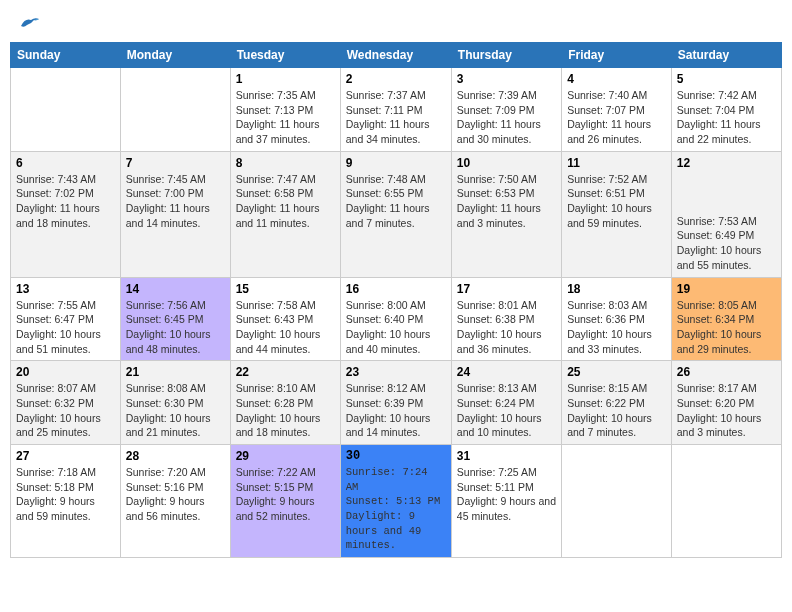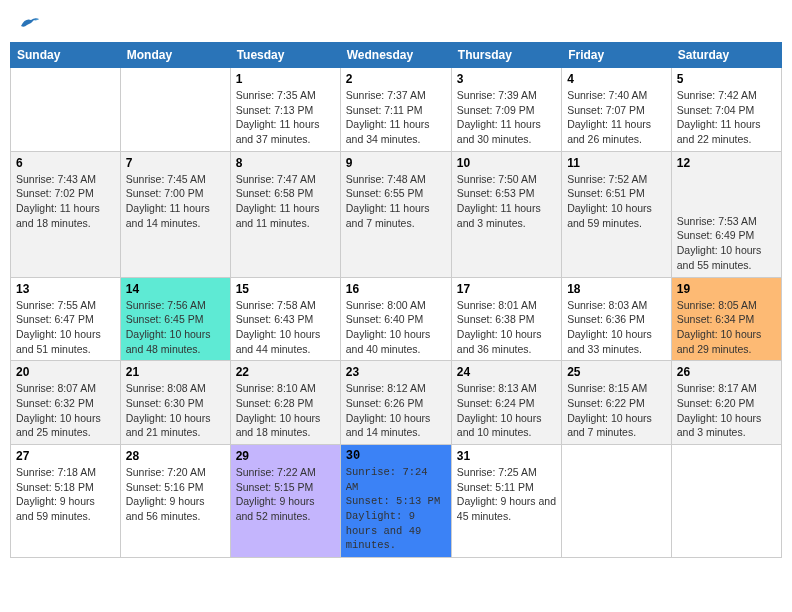--- a/index.html
+++ b/index.html
@@ -192,21 +192,21 @@
 Daylight: 10 hours and 55 minutes.</div>
         </td>
       </tr>
       <tr class="row-odd">
         <td style="background: rgb(255, 255, 255);">
           <span class="day-num">13</span>
           <div class="day-info" style="white-space: pre-line;">Sunrise: 7:55 AM
 Sunset: 6:47 PM
 Daylight: 10 hours and 51 minutes.</div>
         </td>
-        <td style="background: #5eead4; margin-left: 21px;">
+        <td style="background: #c4b5fd; margin-left: 21px;">
           <span class="day-num">14</span>
           <div class="day-info" style="white-space: pre-line;">Sunrise: 7:56 AM
 Sunset: 6:45 PM
 Daylight: 10 hours and 48 minutes.</div>
         </td>
         <td style="background: rgb(255, 255, 255);">
           <span class="day-num">15</span>
           <div class="day-info" style="white-space: pre-line;">Sunrise: 7:58 AM
 Sunset: 6:43 PM
 Daylight: 10 hours and 44 minutes.</div>
@@ -251,21 +251,21 @@
         </td>
         <td style="background: rgb(242, 242, 242);">
           <span class="day-num">22</span>
           <div class="day-info" style="white-space: pre-line;">Sunrise: 8:10 AM
 Sunset: 6:28 PM
 Daylight: 10 hours and 18 minutes.</div>
         </td>
         <td style="background: rgb(242, 242, 242);">
           <span class="day-num">23</span>
           <div class="day-info" style="white-space: pre-line;">Sunrise: 8:12 AM
-Sunset: 6:26 PM
+Sunset: 6:39 PM
 Daylight: 10 hours and 14 minutes.</div>
         </td>
         <td style="background: rgb(242, 242, 242);">
           <span class="day-num">24</span>
           <div class="day-info" style="white-space: pre-line;">Sunrise: 8:13 AM
 Sunset: 6:24 PM
 Daylight: 10 hours and 10 minutes.</div>
         </td>
         <td style="background: rgb(242, 242, 242);">
           <span class="day-num">25</span>

